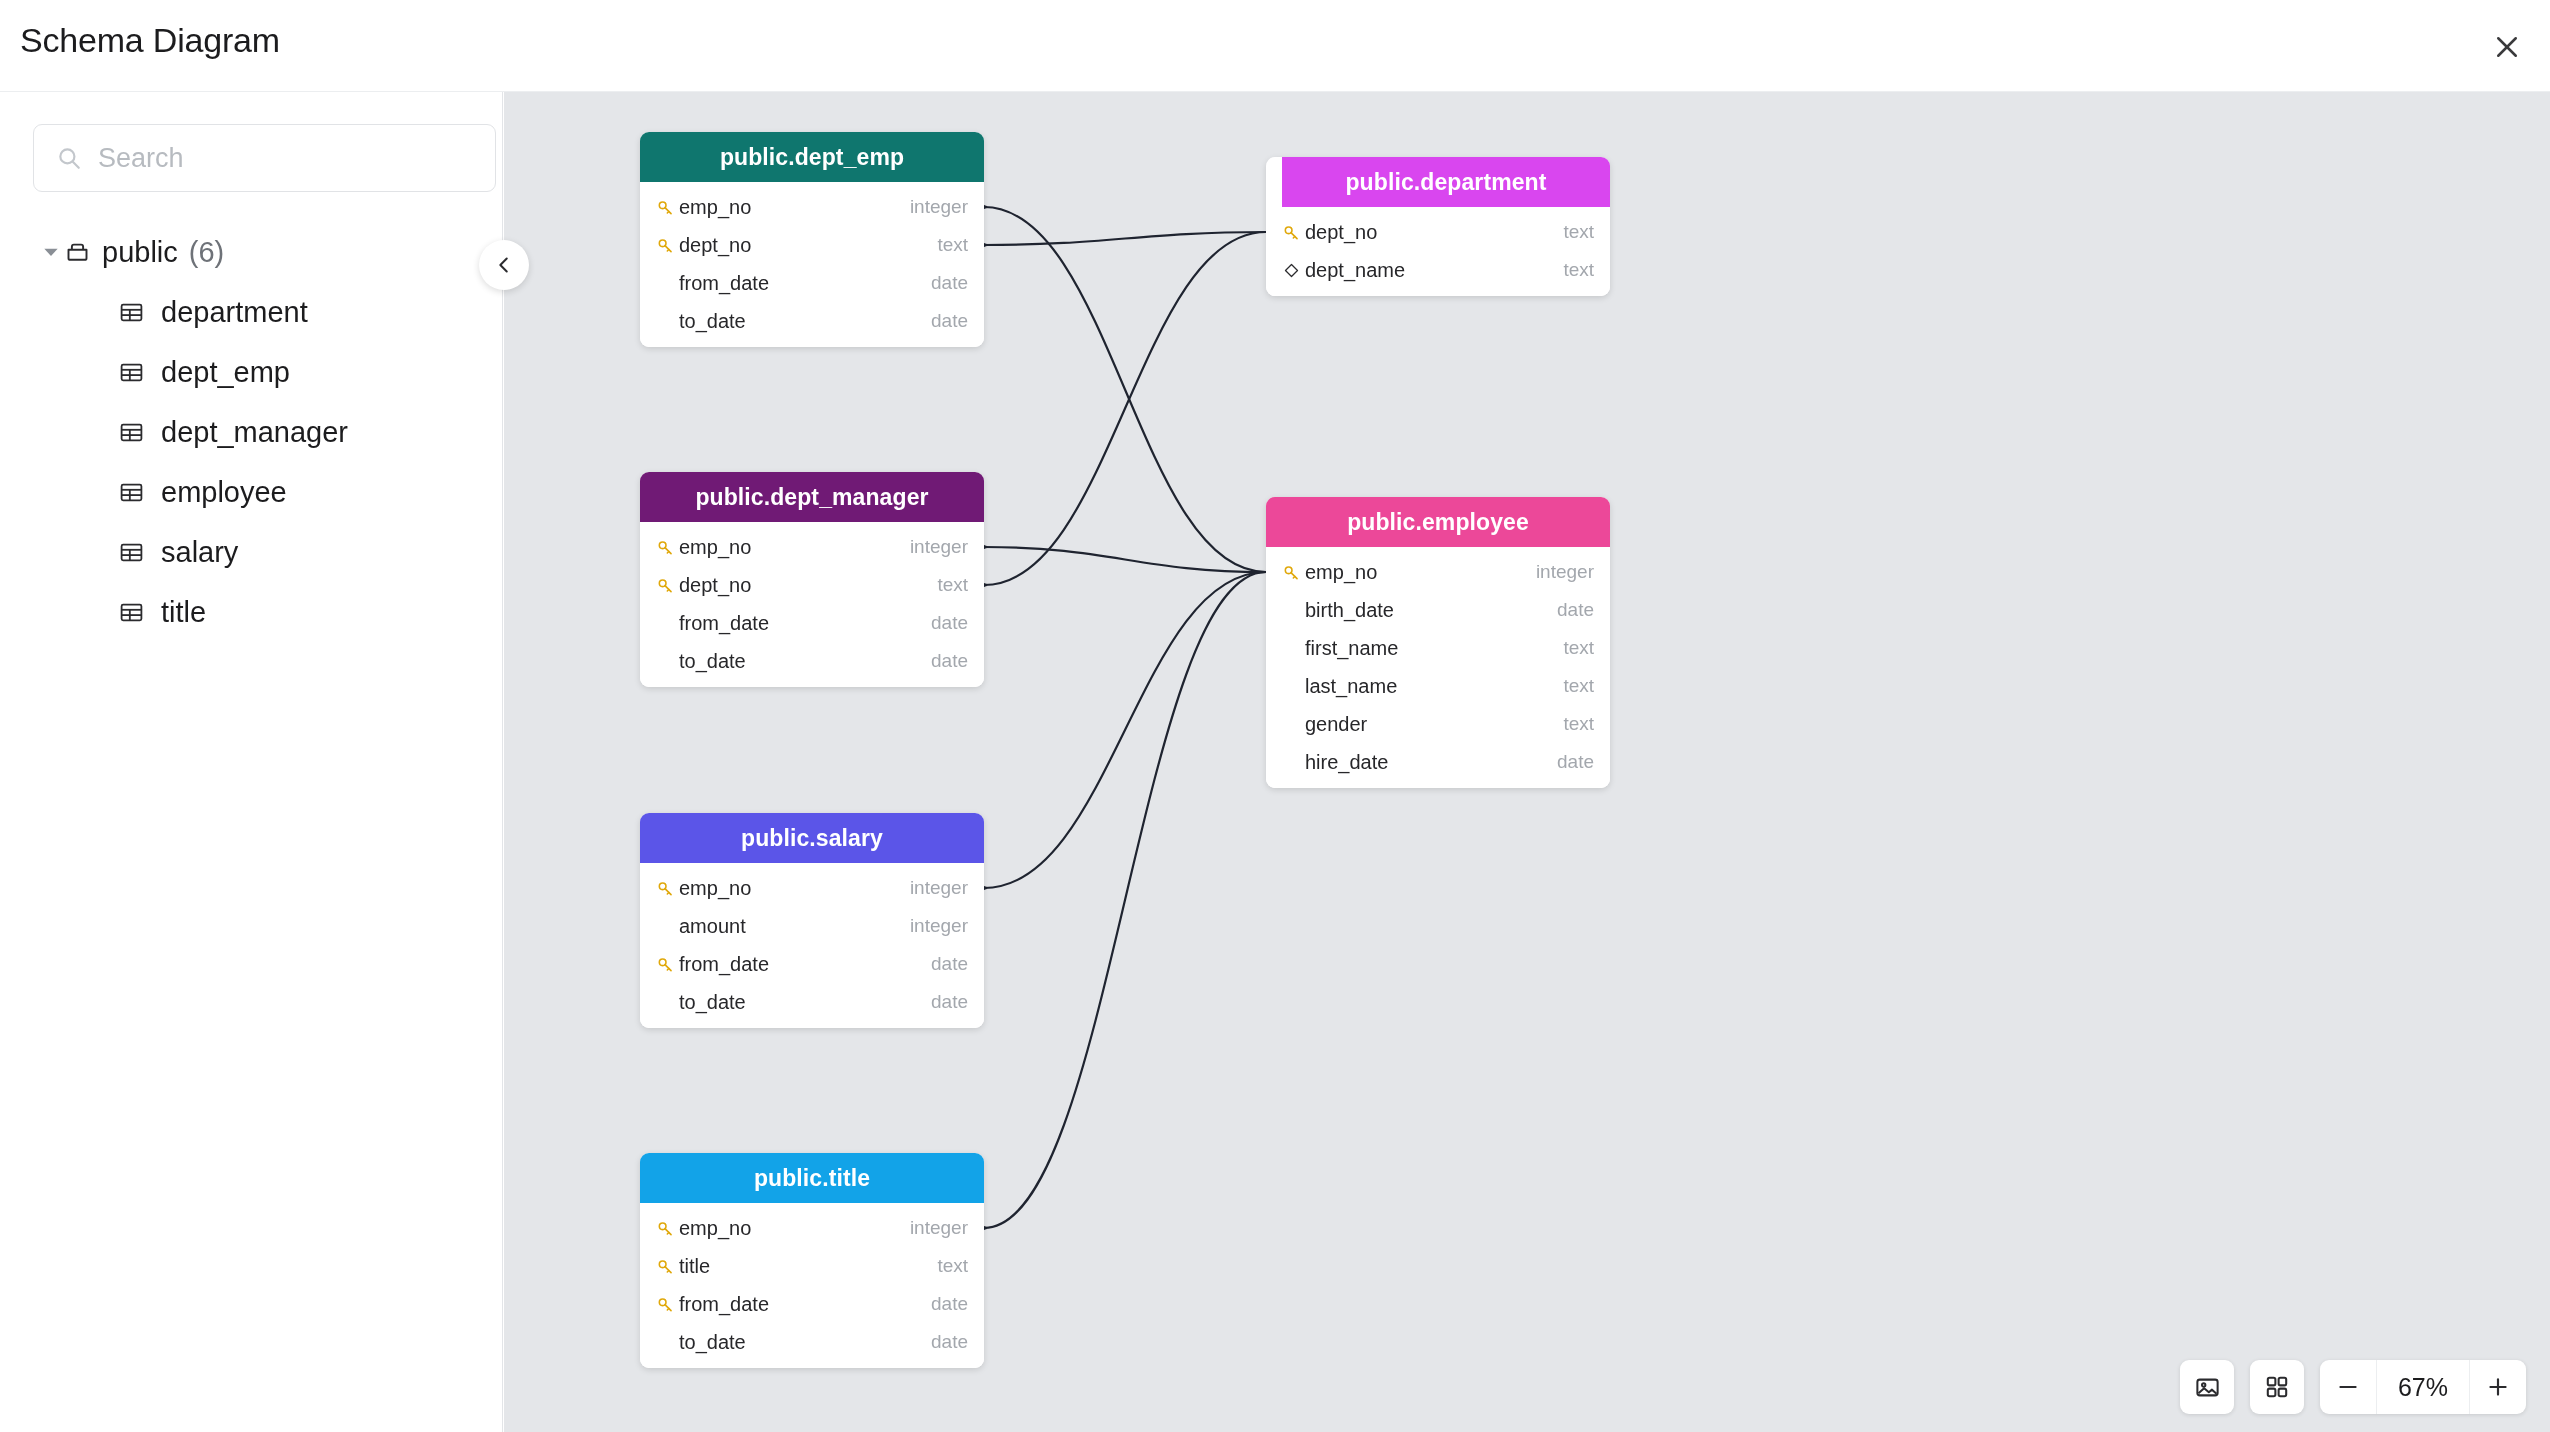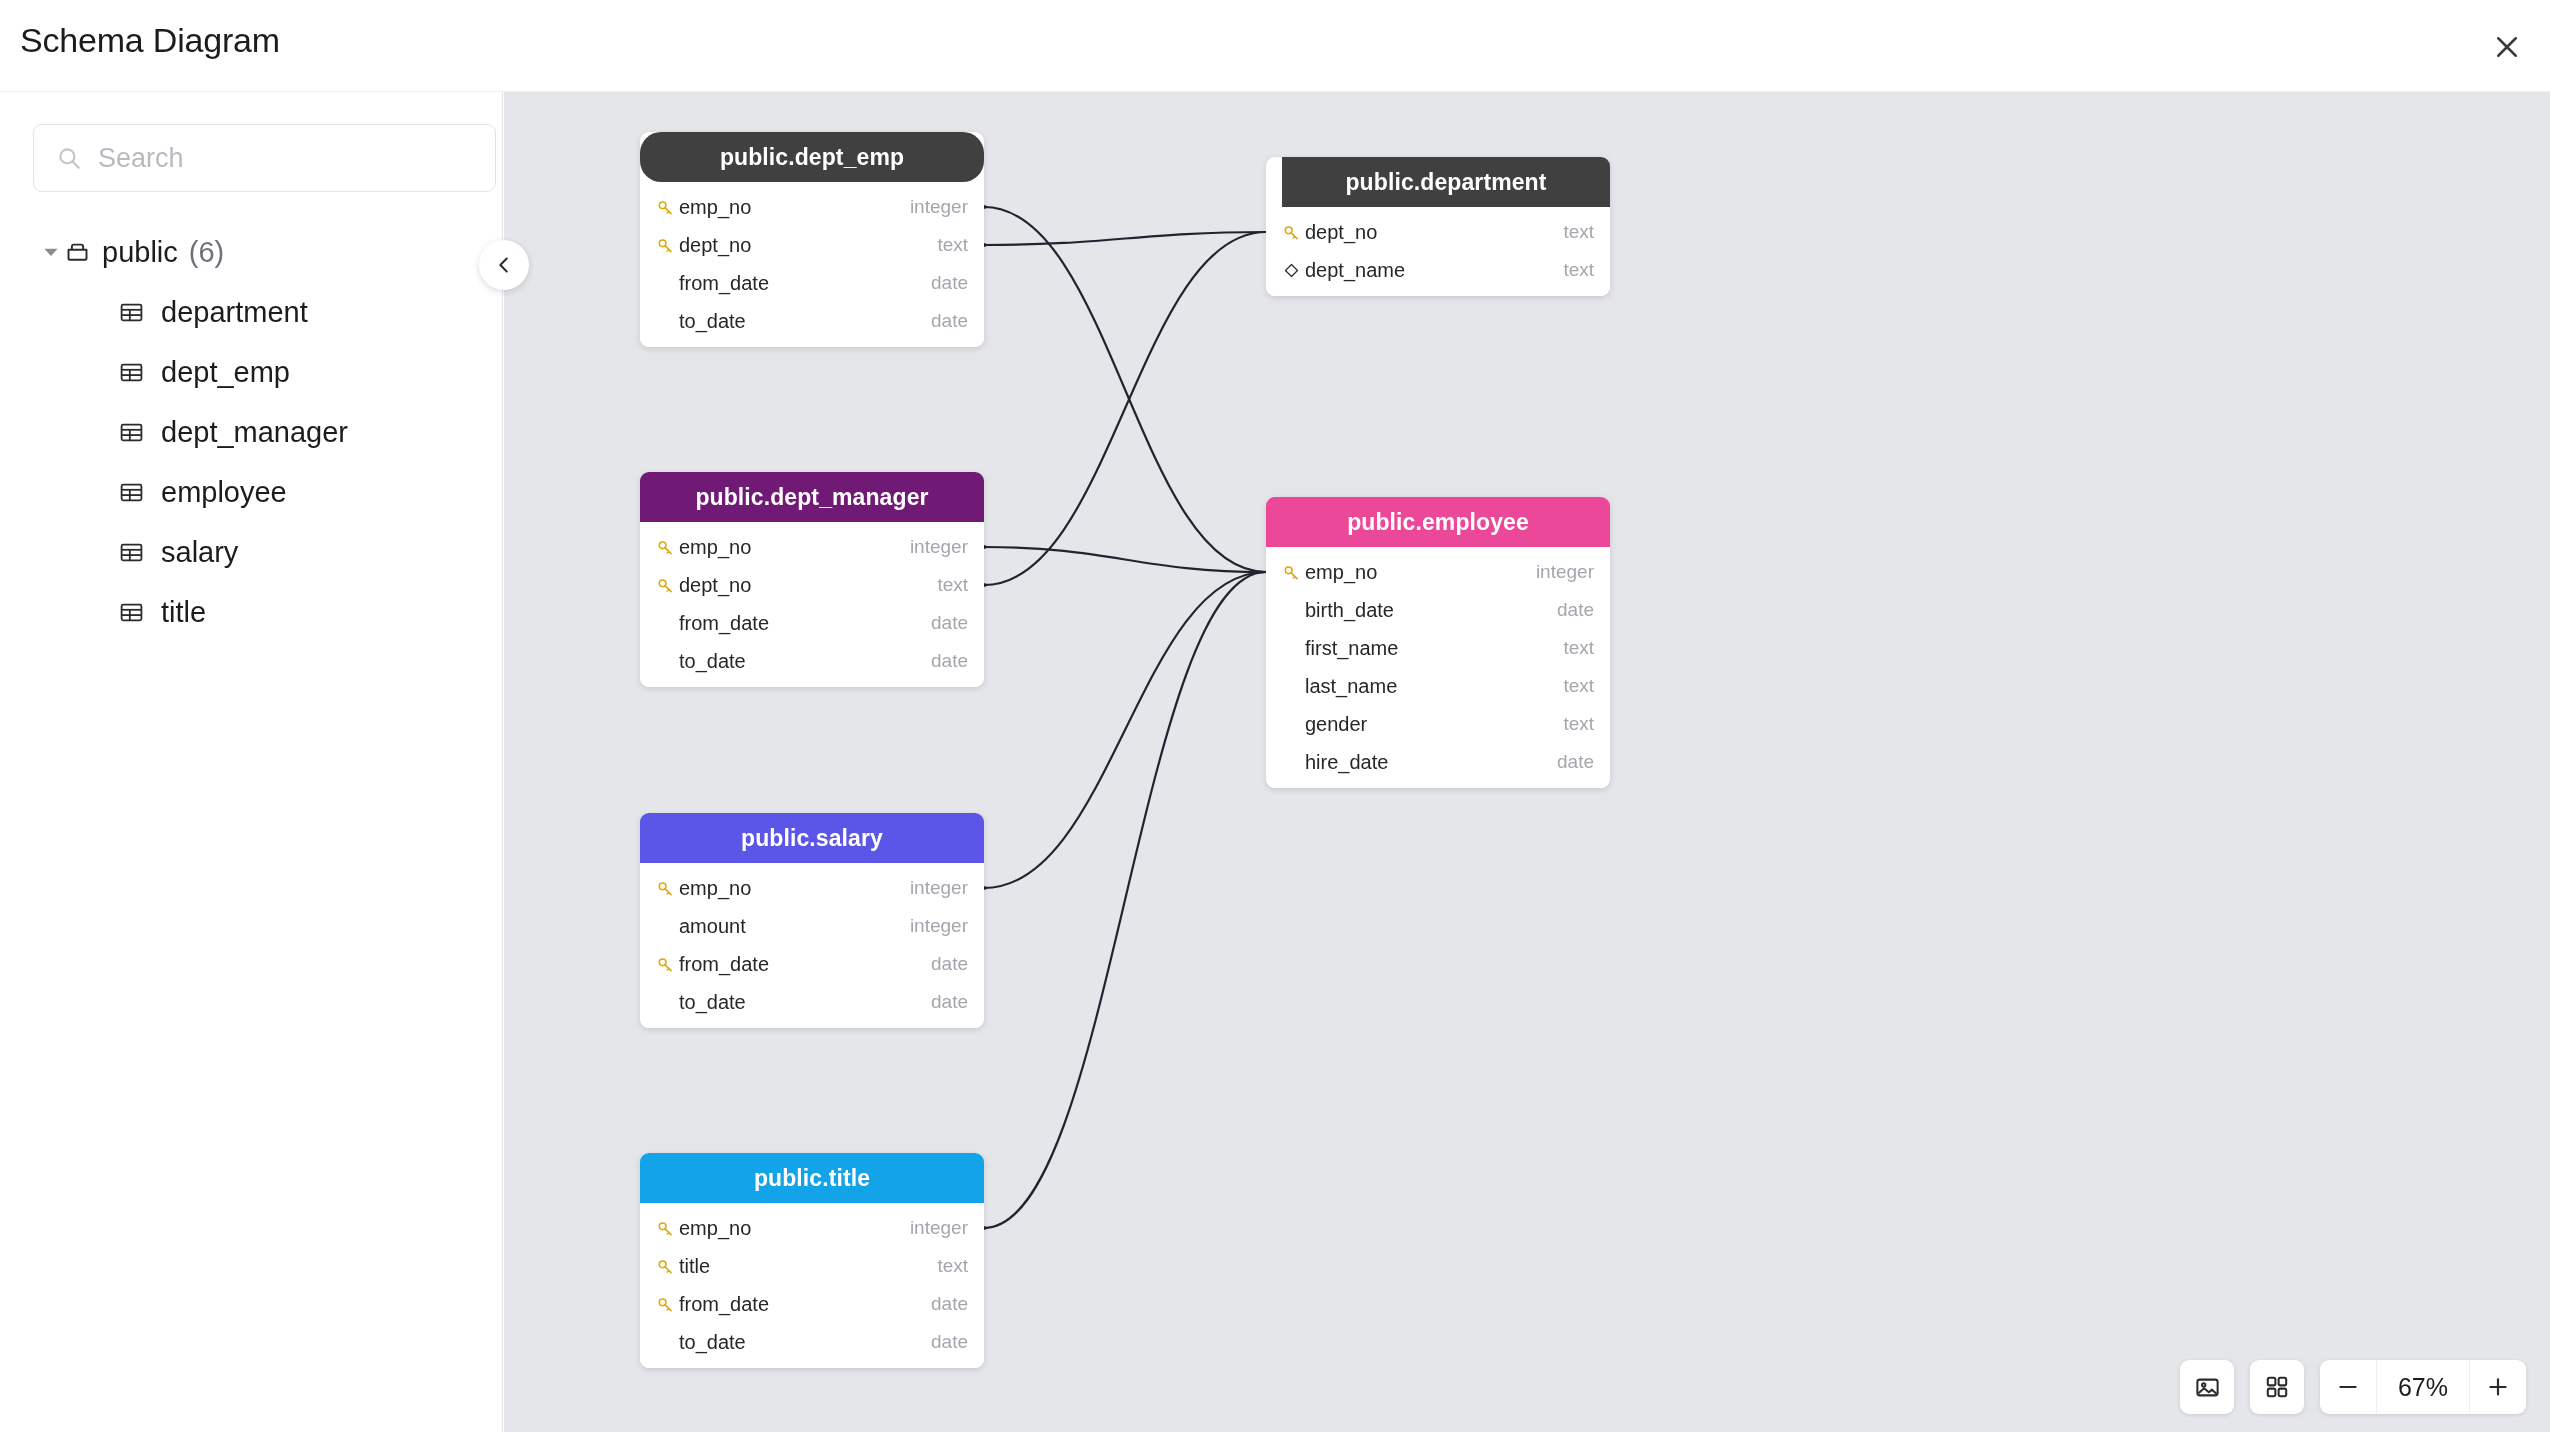--- a/index.html
+++ b/index.html
@@ -408,21 +408,21 @@
         </g>
         <path d="M 480 1136 C 606.9 1136, 635.1 480, 762 480" fill="none" stroke="#1f2430" stroke-width="2.2"></path>
         <g>
           <line x1="462" y1="1127" x2="482" y2="1136" stroke="#1f2430" stroke-width="2.2" stroke-linecap="round"></line>
           <line x1="462" y1="1136" x2="482" y2="1136" stroke="#1f2430" stroke-width="2.2" stroke-linecap="round"></line>
           <line x1="462" y1="1145" x2="482" y2="1136" stroke="#1f2430" stroke-width="2.2" stroke-linecap="round"></line>
         </g>
       </svg>
     <div id="nodes-layer">
         <div class="node" style="left: 136px; top: 40px;">
-          <div class="node-header" style="background: #404040; border-radius: 21px;">public.dept_emp</div>
+          <div class="node-header" style="background: #0f766e;">public.dept_emp</div>
           <div class="node-body">
             <div class="col-row">
               <span class="col-key">
                 <svg width="19" height="19" viewBox="0 0 24 24" fill="none" stroke="#e0a80b" stroke-width="2" stroke-linecap="round" stroke-linejoin="round">
                   <circle cx="8.4" cy="9.2" r="4.2"></circle>
                   <path d="M11.3 12.1L19 19.8"></path>
                   <path d="M16.2 17l-1.9 1.9"></path>
                 </svg>
               </span>
               <span class="col-name">emp_no</span>
@@ -445,21 +445,21 @@
               <span class="col-type">date</span>
             </div>
             <div class="col-row">
               <span class="col-key"></span>
               <span class="col-name">to_date</span>
               <span class="col-type">date</span>
             </div>
           </div>
         </div>
         <div class="node" style="left: 762px; top: 65px;">
-          <div class="node-header" style="background: #404040; margin-left: 16px;">public.department</div>
+          <div class="node-header" style="background: #d946ef; margin-left: 16px;">public.department</div>
           <div class="node-body">
             <div class="col-row">
               <span class="col-key">
                 <svg width="19" height="19" viewBox="0 0 24 24" fill="none" stroke="#e0a80b" stroke-width="2" stroke-linecap="round" stroke-linejoin="round">
                   <circle cx="8.4" cy="9.2" r="4.2"></circle>
                   <path d="M11.3 12.1L19 19.8"></path>
                   <path d="M16.2 17l-1.9 1.9"></path>
                 </svg>
               </span>
               <span class="col-name">dept_no</span>

